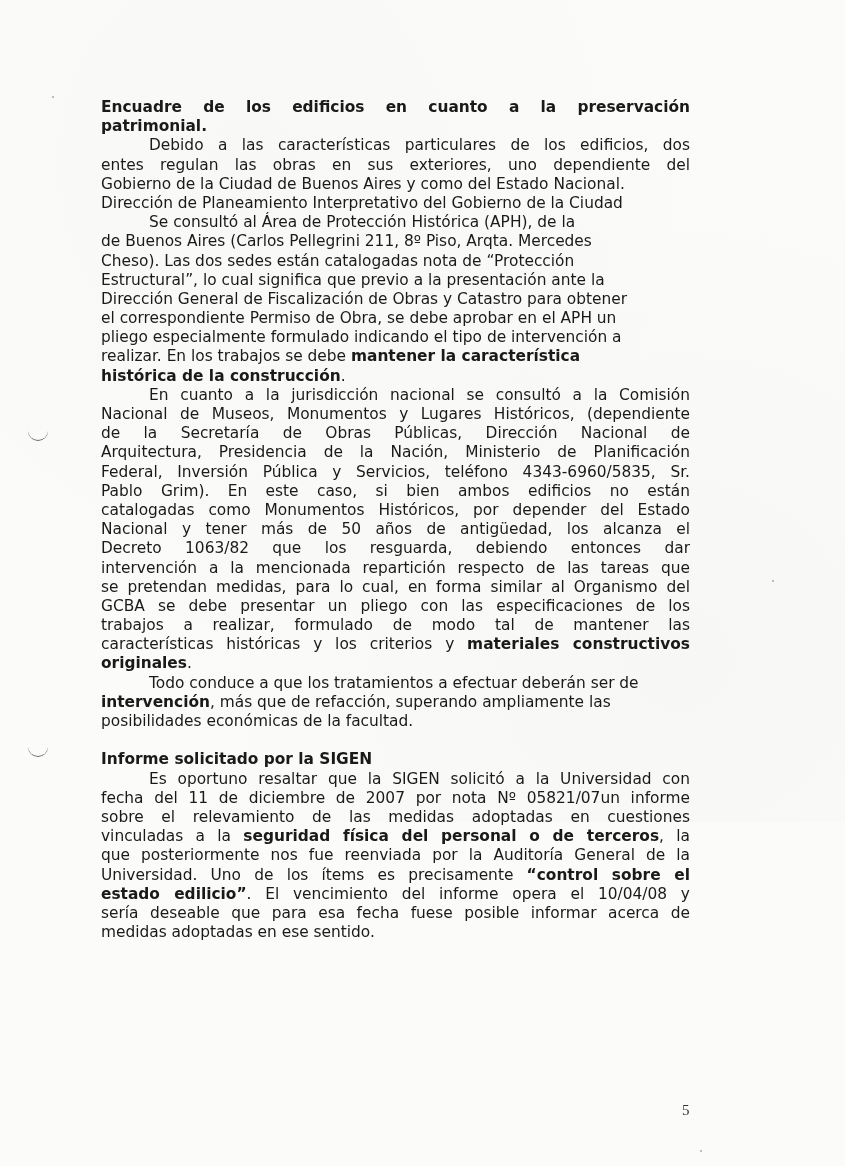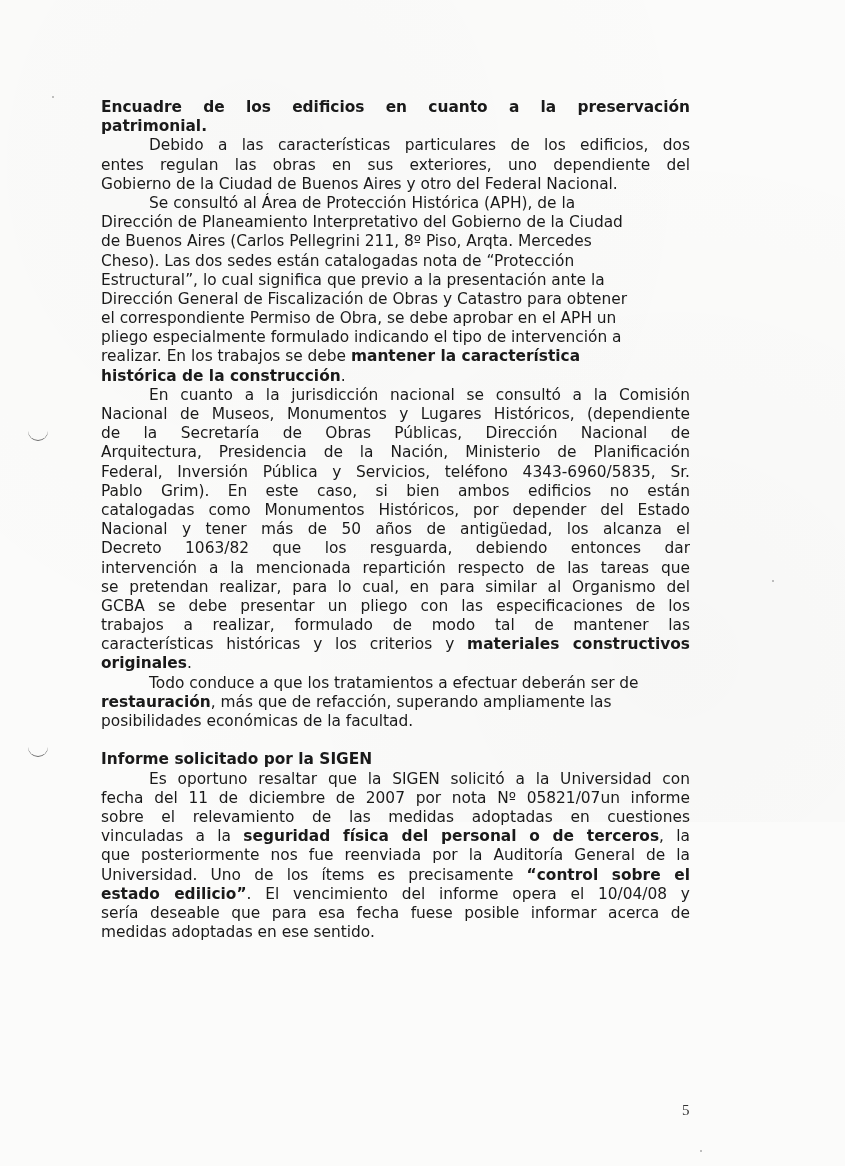--- a/index.html
+++ b/index.html
@@ -93,51 +93,51 @@
   <div class="speck" style="left:772px;top:580px;"></div>
   <div class="speck" style="left:700px;top:1150px;"></div>
 
   <div class="content">
 
     <span class="line j heading">Encuadre de los edificios en cuanto a la preservación</span>
     <span class="line heading">patrimonial.</span>
 
     <span class="line j indent">Debido a las características particulares de los edificios, dos</span>
     <span class="line j">entes regulan las obras en sus exteriores, uno dependiente del</span>
-    <span class="line">Gobierno de la Ciudad de Buenos Aires y otro del Federal Nacional.</span>
+    <span class="line">Gobierno de la Ciudad de Buenos Aires y como del Estado Nacional.</span>
 
+    <span class="line">Dirección de Planeamiento Interpretativo del Gobierno de la Ciudad</span>
     <span class="line indent">Se consultó al Área de Protección Histórica (APH), de la</span>
-    <span class="line">Dirección de Planeamiento Interpretativo del Gobierno de la Ciudad</span>
     <span class="line">de Buenos Aires (Carlos Pellegrini 211, 8º Piso, Arqta. Mercedes</span>
     <span class="line">Cheso). Las dos sedes están catalogadas nota de “Protección</span>
     <span class="line">Estructural”, lo cual significa que previo a la presentación ante la</span>
     <span class="line">Dirección General de Fiscalización de Obras y Catastro para obtener</span>
     <span class="line">el correspondiente Permiso de Obra, se debe aprobar en el APH un</span>
     <span class="line">pliego especialmente formulado indicando el tipo de intervención a</span>
     <span class="line"><span>realizar. En los trabajos se debe </span><b>mantener la característica</b></span>
     <span class="line"><b>histórica de la construcción</b><span>.</span></span>
 
     <span class="line j indent">En cuanto a la jurisdicción nacional se consultó a la Comisión</span>
     <span class="line j">Nacional de Museos, Monumentos y Lugares Históricos, (dependiente</span>
     <span class="line j">de la Secretaría de Obras Públicas, Dirección Nacional de</span>
     <span class="line j">Arquitectura, Presidencia de la Nación, Ministerio de Planificación</span>
     <span class="line j">Federal, Inversión Pública y Servicios, teléfono 4343-6960/5835, Sr.</span>
     <span class="line j">Pablo Grim). En este caso, si bien ambos edificios no están</span>
     <span class="line j">catalogadas como Monumentos Históricos, por depender del Estado</span>
     <span class="line j">Nacional y tener más de 50 años de antigüedad, los alcanza el</span>
     <span class="line j">Decreto 1063/82 que los resguarda, debiendo entonces dar</span>
     <span class="line j">intervención a la mencionada repartición respecto de las tareas que</span>
-    <span class="line j">se pretendan realizar, para lo cual, en para similar al Organismo del</span>
+    <span class="line j">se pretendan medidas, para lo cual, en forma similar al Organismo del</span>
     <span class="line j">GCBA se debe presentar un pliego con las especificaciones de los</span>
     <span class="line j">trabajos a realizar, formulado de modo tal de mantener las</span>
     <span class="line j"><span>características históricas y los criterios y </span> <b>materiales constructivos</b></span>
     <span class="line"><b>originales</b><span>.</span></span>
 
     <span class="line indent">Todo conduce a que los tratamientos a efectuar deberán ser de</span>
-    <span class="line"><b>restauración</b><span>, más que de refacción, superando ampliamente las</span></span>
+    <span class="line"><b>intervención</b><span>, más que de refacción, superando ampliamente las</span></span>
     <span class="line">posibilidades económicas de la facultad.</span>
 
     <div class="spacer"></div>
 
     <span class="line heading">Informe solicitado por la SIGEN</span>
     <span class="line j indent">Es oportuno resaltar que la SIGEN solicitó a la Universidad con</span>
     <span class="line j">fecha del 11 de diciembre de 2007 por nota Nº 05821/07un informe</span>
     <span class="line j">sobre el relevamiento de las medidas adoptadas en cuestiones</span>
     <span class="line j"><span>vinculadas a la </span> <b>seguridad física del personal o de terceros</b><span>, la</span></span>
     <span class="line j">que posteriormente nos fue reenviada por la Auditoría General de la</span>

